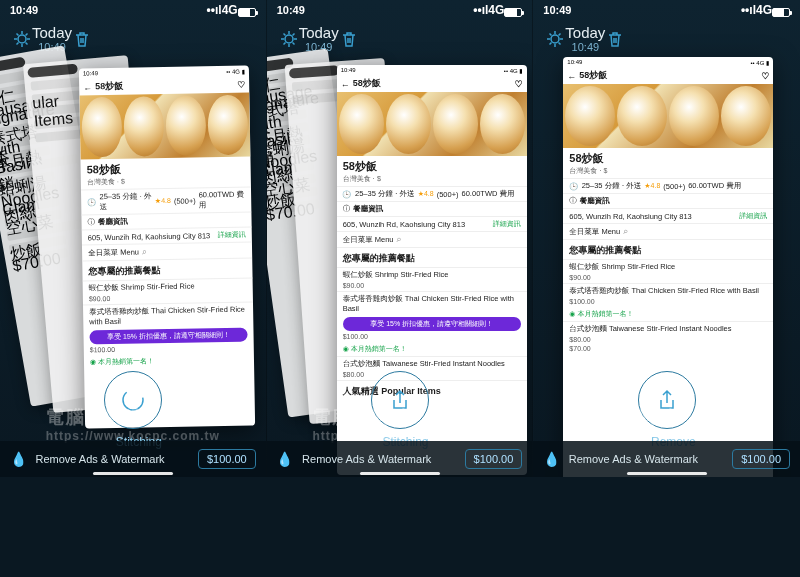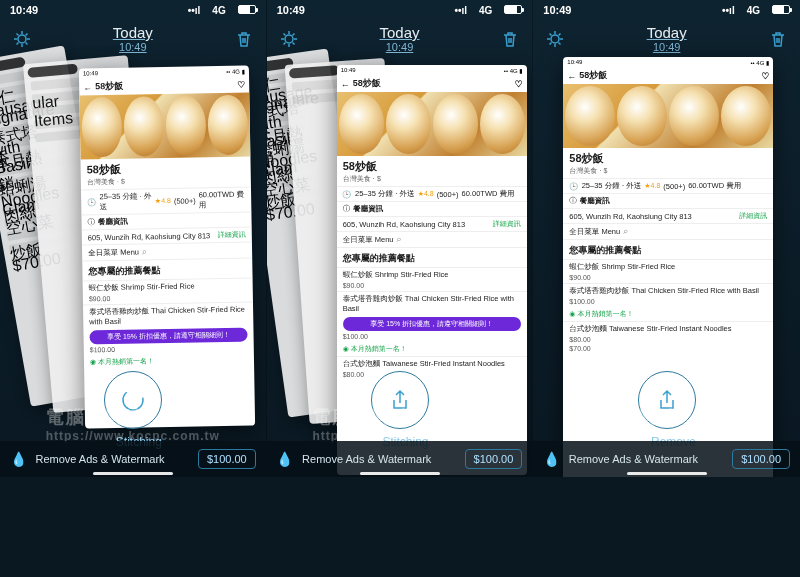--- a/index.html
+++ b/index.html
@@ -1,25 +1,25 @@
 <!DOCTYPE html>
 <html><head>
 <meta charset="utf-8">
 <style>
   * { margin:0; padding:0; box-sizing:border-box; font-family:-apple-system,"Helvetica Neue",Arial,sans-serif; }
   body { background:#0a1822; width:800px; height:577px; overflow:hidden; position:relative; }
   .triptych { display:flex; width:800px; height:477px; }
   .phone { flex:1 1 33.33%; position:relative; background:linear-gradient(180deg,#0e2330 0%,#0a1822 100%); border-right:1px solid rgba(0,0,0,.3); overflow:hidden; }
   .phone:last-child{border-right:none;}
   .ios-status { height:20px; display:flex; justify-content:space-between; align-items:center; padding:0 10px; color:#fff; font-size:11px; font-weight:600; }
-  .ios-right{display:flex;align-items:flex-start;gap:12px;font-size:10px;}
+  .ios-right{display:flex;align-items:flex-end;gap:0;font-size:12px;}
   .batt{width:18px;height:9px;border:1px solid #fff;border-radius:2px;position:relative;}
   .batt::after{content:"";position:absolute;right:-3px;top:2px;width:2px;height:4px;background:#fff;border-radius:0 1px 1px 0;}
   .batt i{display:block;height:100%;width:70%;background:#fff;}
-  .topbar{display:flex;align-items:center;justify-content:space-between;padding:4px 12px 2px;color:#7fb8d6;text-decoration:underline;}
+  .topbar{display:flex;align-items:center;padding:4px 12px 2px;color:#7fb8d6;}
   .top-center{color:#e6eef2;text-align:center;font-size:15px;}
   .top-center .sub{font-size:11px;color:#7fb8d6;}
   .gear,.trash,.ring,.sharebox{stroke:#3aa0d0;fill:none;stroke-width:1.5;}
   .stage{position:relative;height:390px;margin-top:2px;}
   
   .card{position:absolute;background:#fff;border-radius:4px;overflow:hidden;box-shadow:0 6px 24px rgba(0,0,0,.5);font-size:9px;color:#1c1c1c;}
   .card .cstatus{height:10px;display:flex;justify-content:space-between;align-items:center;padding:0 4px;font-size:6px;color:#000;}
   .card .back{display:flex;align-items:center;gap:3px;font-size:9px;padding:2px 4px;font-weight:600;}
   .card .hero{height:64px;background:linear-gradient(135deg,#e8c070 0%,#d69a3a 35%,#f0e0b0 36%,#c08030 70%,#e8d8a0 100%);display:flex;gap:2px;padding:2px;}
   .dish{flex:1;background:radial-gradient(circle at 40% 35%,#fff,#f5e0b0 30%,#d6a050 70%,#b07020);border-radius:50%;}
@@ -249,20 +249,21 @@
         <div class="row">
             <span>泰式塔香雞肉炒飯 Thai Chicken Stir-Fried Rice with Basil</span>
           </div>
         <div class="promo">享受 15% 折扣優惠，請遵守相關細則！</div>
         <div class="price">$100.00</div>
         <div class="best">本月熱銷第一名！</div>
         <div class="row">
             <span>台式炒泡麵 Taiwanese Stir-Fried Instant Noodles</span>
           </div>
         <div class="price">$80.00</div>
+        <div class="sec-h">人氣精選 Popular Items</div>
       </div>
     </div>
     <div class="action">
       <div class="circ">
           <svg width="24" height="24">
             <path class="sharebox" d="M6 12v8h12v-8M12 3v12M8 7l4-4 4 4"></path>
           </svg>
         </div>
       <div class="lbl">Stitching</div>
     </div>

